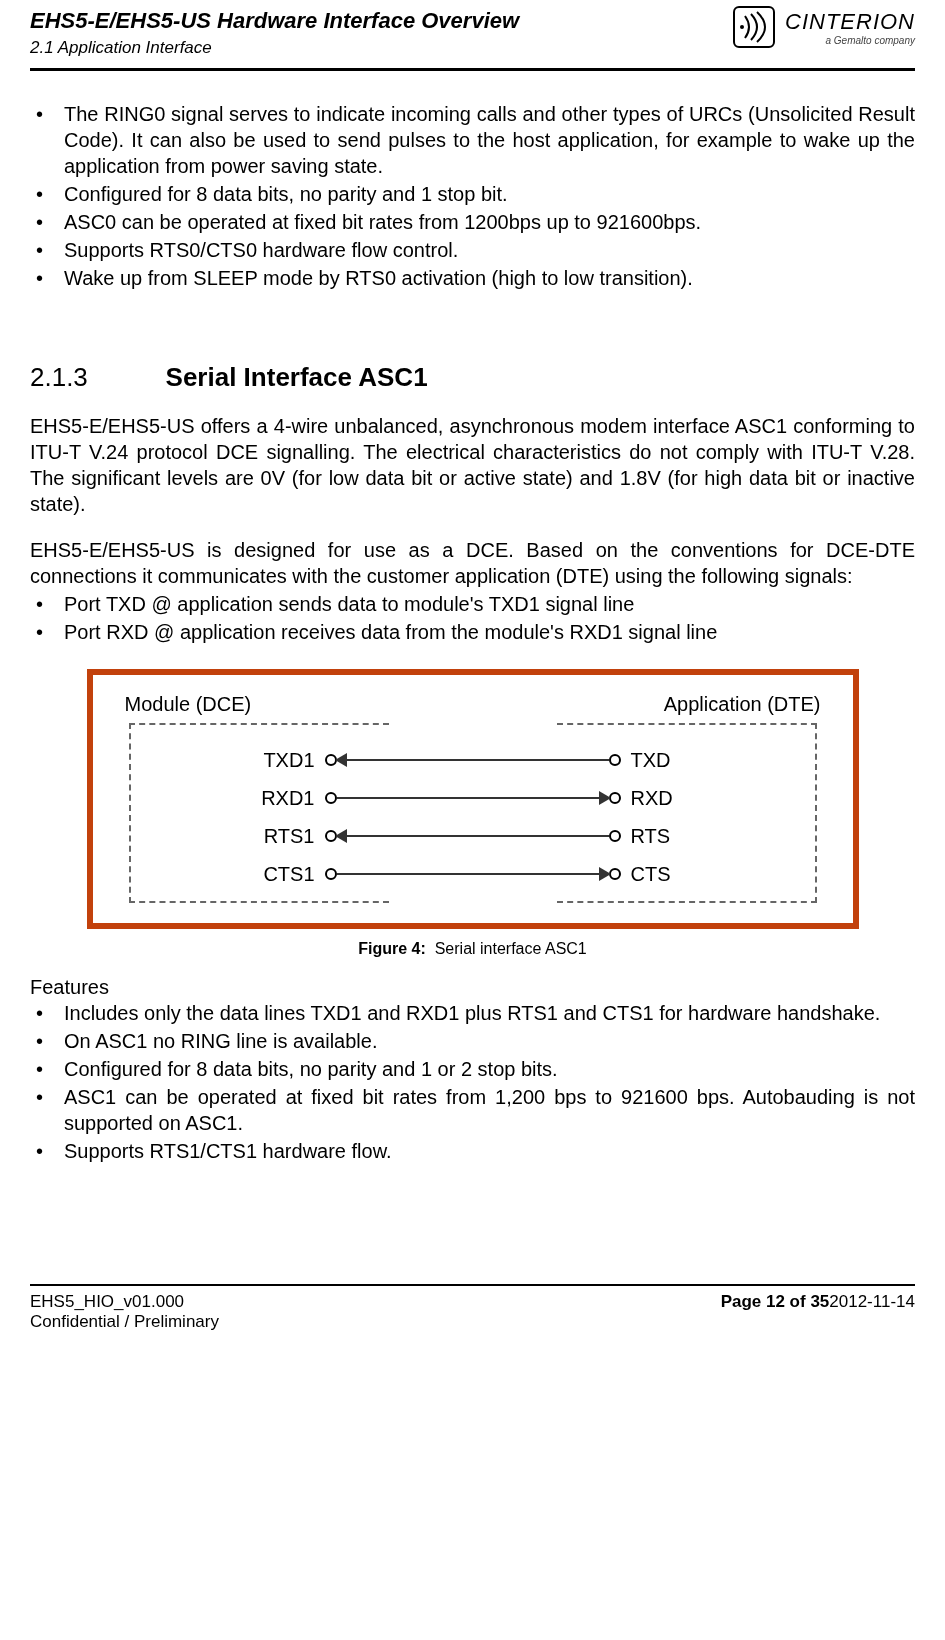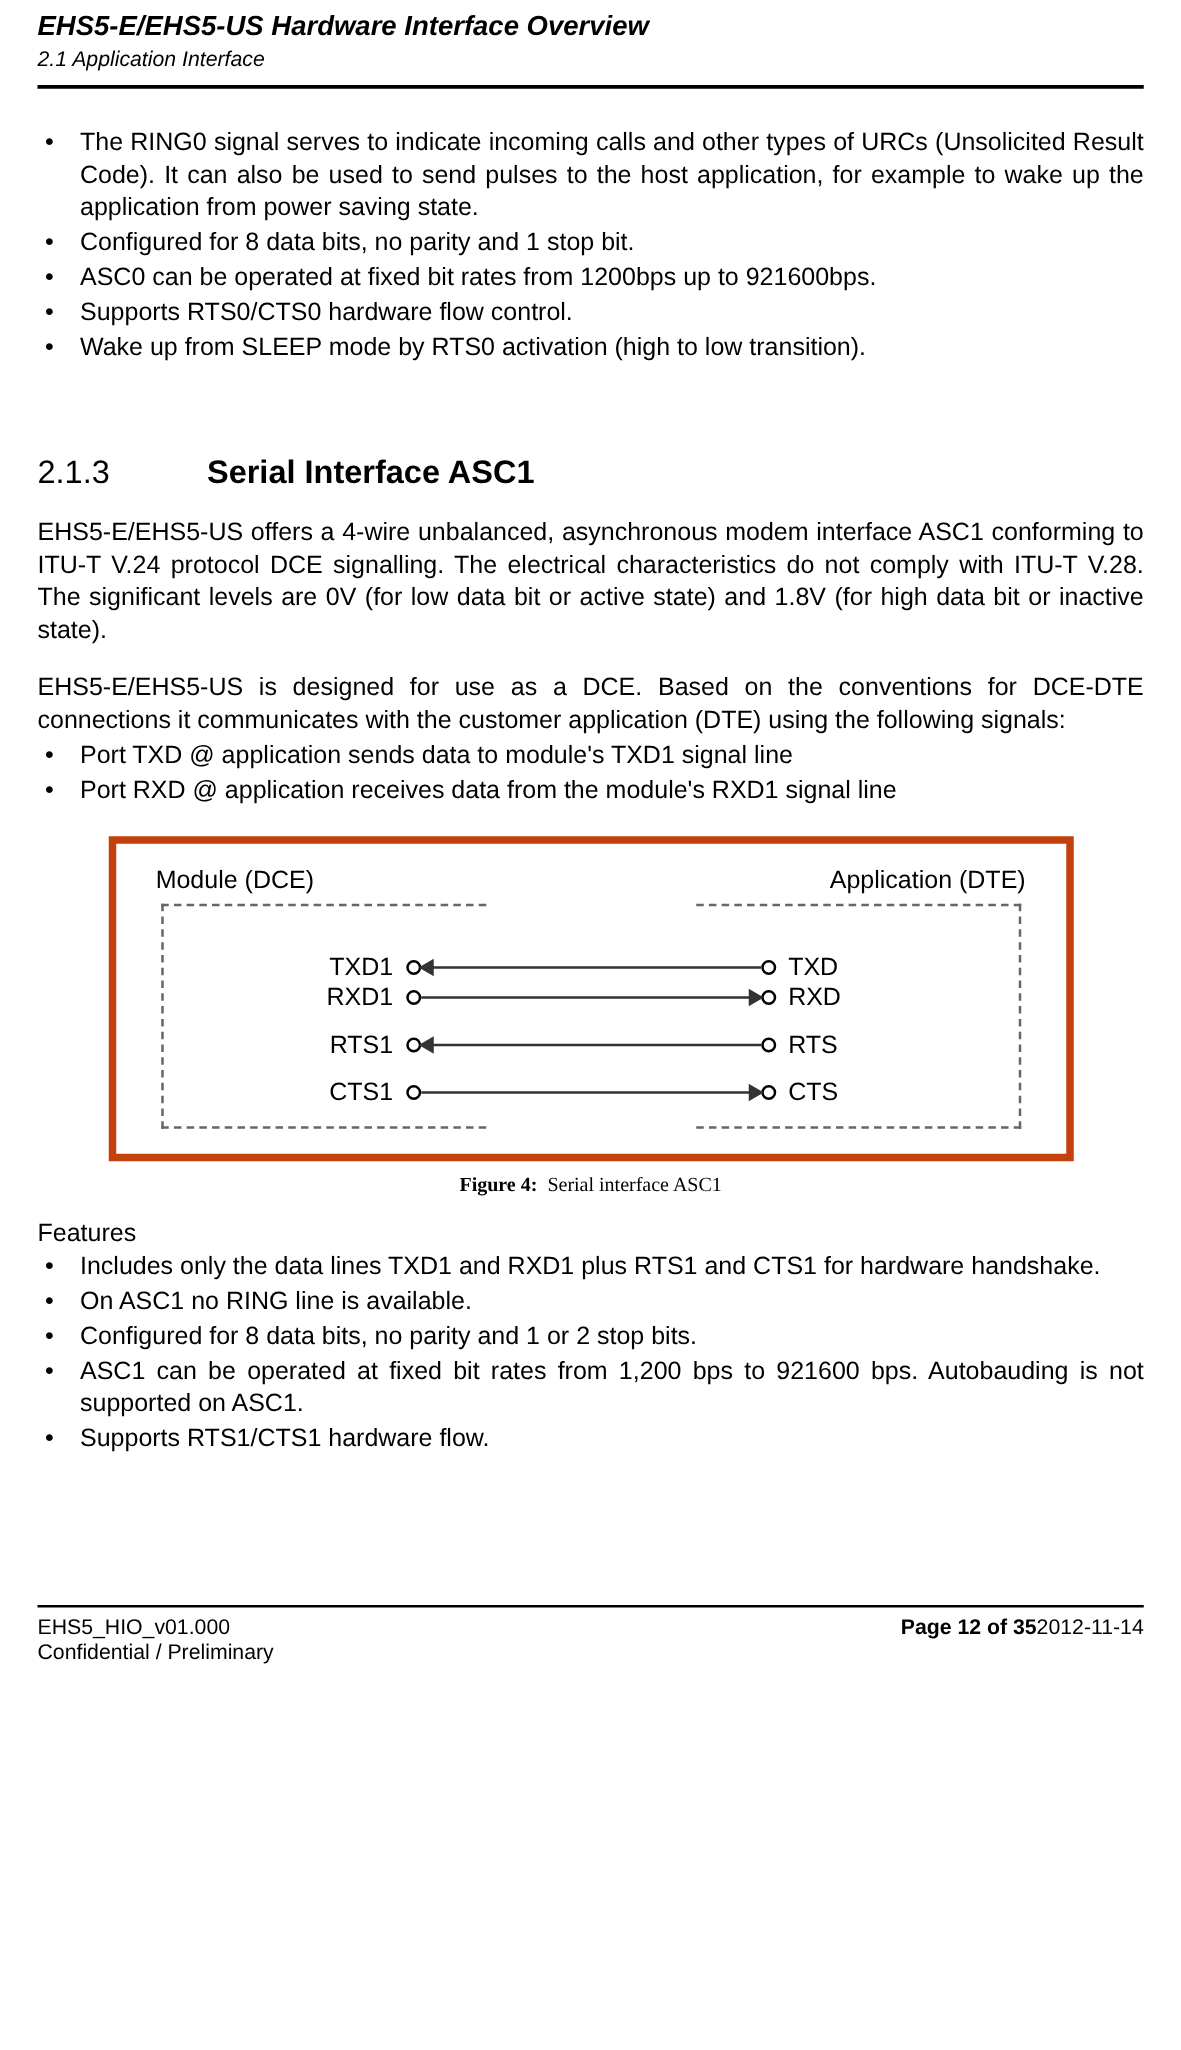--- a/index.html
+++ b/index.html
@@ -21,21 +21,21 @@
   ul.bullets > li::before { content: "•"; position: absolute; left: 6px; top: 0; }
 
   .sec-num   { font-size: 26px; font-weight: normal; display: inline-block; width: 130px; }
   .sec-title { font-size: 26px; font-weight: bold; }
   .sec-head  { margin-top: 70px; margin-bottom: 18px; }
 
   .para { margin-top: 0; }
   .para + .para { margin-top: 20px; }
 
   .fig-wrap { margin: 24px auto 10px auto; display: flex; justify-content: center; }
-  .fig-cap  { text-align: center; font-size: 16px; margin-top: 8px; font-family: Liberation Serif, serif; }
+  .fig-cap  { text-align: center; font-size: 16px; margin-top: 8px; }
   .fig-cap b { font-weight: bold; }
 
   
   .diagram { width: 760px; padding: 16px 32px; position: relative; }
   .labels-row { display: flex; justify-content: space-between; font-size: 20px; margin-bottom: 6px; }
   .labels-row span { display: inline-block; }
   .sig-grid { position: relative; height: 184px; }
   .dashbox { position: absolute; border: 2px dashed #666; }
   .dashbox.left  { left: 4px;   top: 0; width: 260px; height: 180px; border-right: none; }
   .dashbox.right { right: 4px;  top: 0; width: 260px; height: 180px; border-left: none;  }
@@ -67,20 +67,35 @@
   .logo-sub  { font-size: 10px; color: #444; display: block; text-align: right; }
 </style>
 </head>
 <body>
 
 <div class="page">
 
   <div class="hdr">
     <div class="hdr-title">EHS5-E/EHS5-US Hardware Interface Overview</div>
     <div class="hdr-sub">2.1 Application Interface</div>
+    <div class="hdr-logo">
+      <div class="logo-box">
+        <svg width="42" height="42" viewBox="0 0 42 42">
+          <rect x="1" y="1" width="40" height="40" rx="5" ry="5" fill="none" stroke="#000" stroke-width="2"></rect>
+          <path d="M12 10 q8 11 0 22" fill="none" stroke="#000" stroke-width="2"></path>
+          <path d="M18 8 q12 13 0 26" fill="none" stroke="#000" stroke-width="2"></path>
+          <path d="M24 6 q16 15 0 30" fill="none" stroke="#000" stroke-width="2"></path>
+          <circle cx="9" cy="21" r="2" fill="#000"></circle>
+        </svg>
+        <div>
+          <span class="logo-text">CINTERION</span>
+          <span class="logo-sub">a Gemalto company</span>
+        </div>
+      </div>
+    </div>
     <hr class="hdr-rule">
   </div>
 
   <div class="content">
 
     <ul class="bullets">
       <li>The RING0 signal serves to indicate incoming calls and other types of URCs (Unsolicited Result Code). It can also be used to send pulses to the host application, for example to wake up the application from power saving state.</li>
       <li>Configured for 8 data bits, no parity and 1 stop bit.</li>
       <li>ASC0 can be operated at fixed bit rates from 1200bps up to 921600bps.</li>
       <li>Supports RTS0/CTS0 hardware flow control.</li>
@@ -104,21 +119,21 @@
       <div class="diagram-box">
         <div class="diagram">
           <div class="labels-row">
             <span>Module (DCE)</span>
             <span>Application (DTE)</span>
           </div>
           <div class="sig-grid">
             <div class="dashbox left"></div>
             <div class="dashbox right"></div>
 
-            <div class="sig-row" style="top:36px">
+            <div class="sig-row" style="top:22px">
               <div class="lbl">TXD1</div>
               <div class="port"></div>
               <div class="wire arrow-l"></div>
               <div class="port"></div>
               <div class="lbl r">TXD</div>
             </div>
             <div class="sig-row" style="top:60px">
               <div class="lbl">RXD1</div>
               <div class="port"></div>
               <div class="wire arrow-r"></div>

